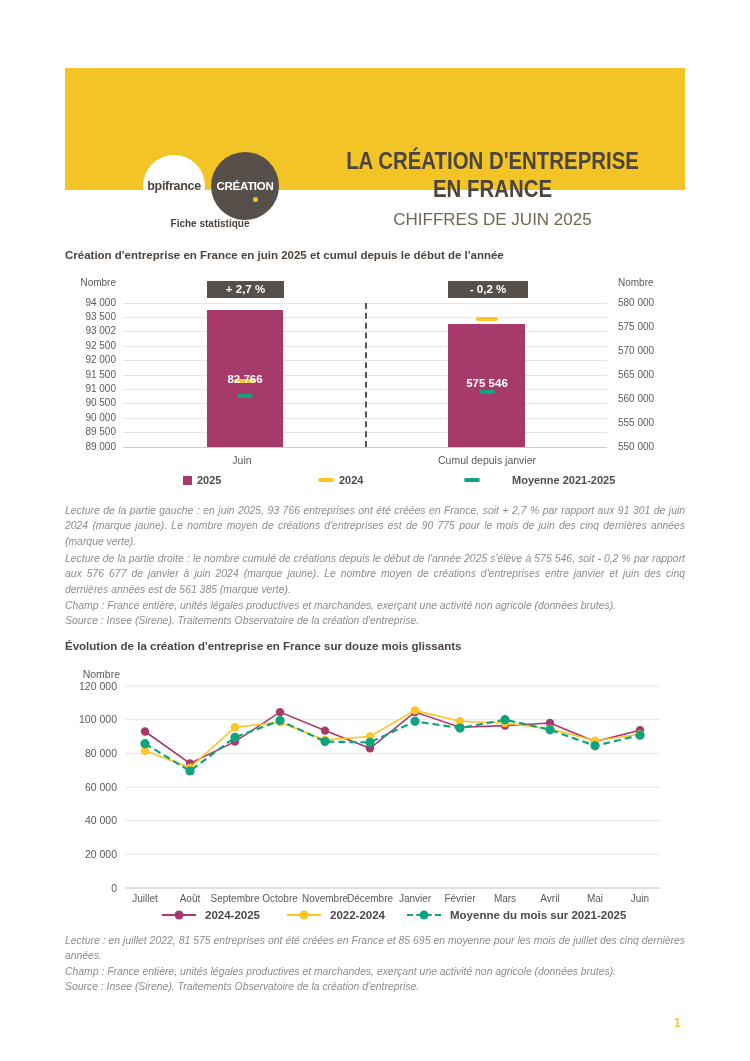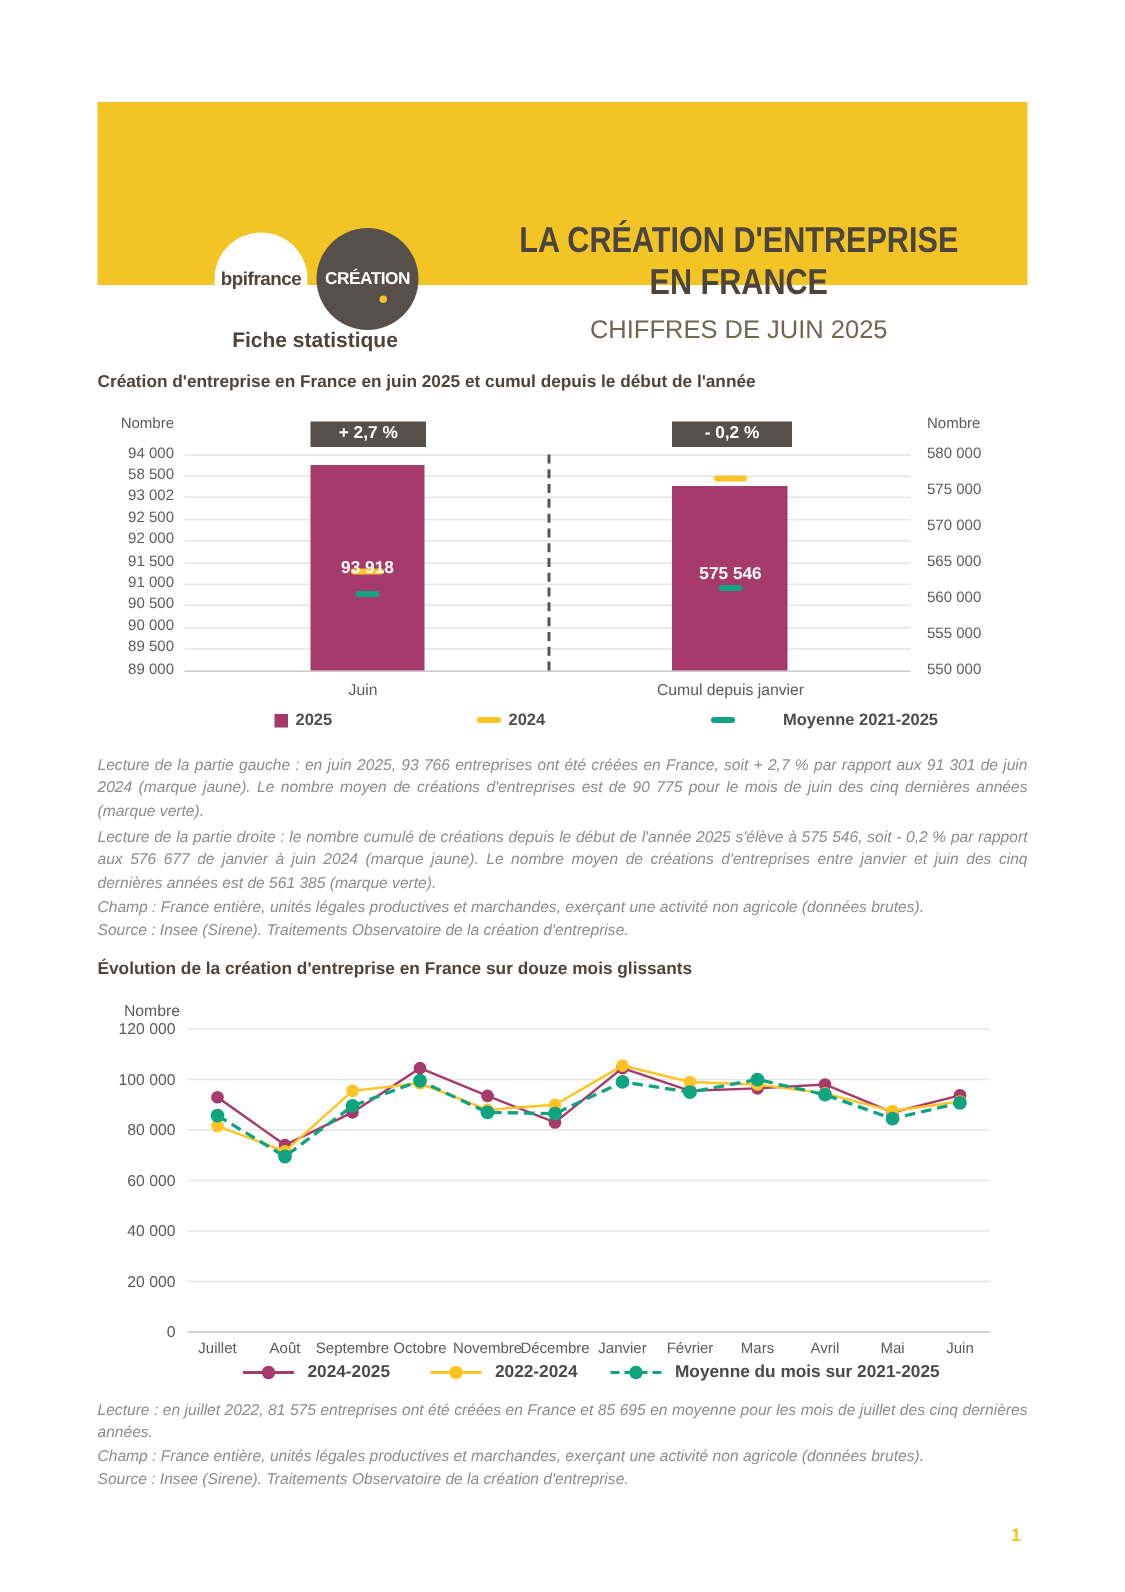--- a/index.html
+++ b/index.html
@@ -10,21 +10,21 @@
   
   .banner{position:absolute;left:65px;top:68px;width:620px;height:122px;}
   .logo-circle-white{position:absolute;left:78px;top:87px;width:62px;height:62px;border-radius:50%;
         background:#ffffff;display:flex;align-items:center;justify-content:center;
         font-weight:700;font-size:12.5px;letter-spacing:-0.3px;}
   .logo-circle-dark{position:absolute;left:146px;top:84px;width:68px;height:68px;border-radius:50%;
         color:#fff;display:flex;align-items:center;justify-content:center;
         font-weight:700;font-size:11.5px;letter-spacing:-0.3px;}
   .logo-dot{position:absolute;left:188px;top:129px;width:5px;height:5px;border-radius:50%;}
   .tagline{position:absolute;left:65px;top:150px;width:160px;text-align:center;
-        font-weight:700;font-size:14px;}
+        font-weight:700;font-size:10px;}
   .banner-titles{position:absolute;left:170px;top:79px;width:515px;text-align:center;}
   .title-line{font-weight:800;font-size:24px;line-height:28px;transform:scaleX(.85);transform-origin:50% 50%;}
   .subtitle{font-size:17px;line-height:26px;margin-top:4px;}
 
   
   .chart-title{position:absolute;left:65px;width:620px;font-weight:700;font-size:11.5px;}
   .axlabel{position:absolute;font-size:10px;color:#5a5a5a;}
   .badge{position:absolute;top:281px;height:17px;color:#fff;font-weight:700;font-size:11.5px;
         text-align:center;line-height:17px;}
   .xcat{position:absolute;top:454px;font-size:10.5px;color:#5a5a5a;text-align:center;}
@@ -84,21 +84,21 @@
   <div class="xcat" style="left:397px;width:180px;">Cumul depuis janvier</div>
 
   <div class="lg1" style="left:183px;">
     <span class="sq" style="background: rgb(166, 58, 106);"></span>
     <span>2025</span>
   </div>
   <div class="lg1" style="left:318px;">
     <span class="dashsw" style="background: rgb(255, 195, 36);"></span>
     <span>2024</span>
   </div>
-  <div class="lg1" style="left:474px;gap:32px;">
+  <div class="lg1" style="left:464px;gap:32px;">
     <span class="dashsw" style="background: rgb(15, 163, 127);"></span>
     <span>Moyenne 2021-2025</span>
   </div>
 
   <div class="note just" style="top:503px;">Lecture de la partie gauche : en juin 2025, 93 766 entreprises ont été créées en France, soit + 2,7 % par rapport aux 91 301 de juin 2024 (marque jaune). Le nombre moyen de créations d'entreprises est de 90 775 pour le mois de juin des cinq dernières années (marque verte).</div>
   <div class="note just" style="top:551px;">Lecture de la partie droite : le nombre cumulé de créations depuis le début de l'année 2025 s'élève à 575 546, soit - 0,2 % par rapport aux 576 677 de janvier à juin 2024 (marque jaune). Le nombre moyen de créations d'entreprises entre janvier et juin des cinq dernières années est de 561 385 (marque verte).</div>
   <div class="note" style="top:598px;">Champ : France entière, unités légales productives et marchandes, exerçant une activité non agricole (données brutes).</div>
   <div class="note" style="top:613px;">Source : Insee (Sirene). Traitements Observatoire de la création d'entreprise.</div>
 
   <div class="chart-title" style="top: 640px; color: rgb(76, 69, 63);">Évolution de la création d'entreprise en France sur douze mois glissants</div>
@@ -195,21 +195,21 @@
 
   <div class="note just" style="top:933px;">Lecture : en juillet 2022, 81 575 entreprises ont été créées en France et 85 695 en moyenne pour les mois de juillet des cinq dernières années.</div>
   <div class="note" style="top:964px;">Champ : France entière, unités légales productives et marchandes, exerçant une activité non agricole (données brutes).</div>
   <div class="note" style="top:979px;">Source : Insee (Sirene). Traitements Observatoire de la création d'entreprise.</div>
 
   <div class="pagenum" style="color: rgb(242, 196, 37);">1</div>
 
 <div style="position: absolute; left: 123px; top: 302.5px; width: 484px; height: 1px; background: rgb(230, 230, 230);"></div>
     <div style="position: absolute; left: 52px; top: 296.5px; width: 64px; text-align: right; font-size: 10px; color: rgb(90, 90, 90);">94 000</div>
     <div style="position: absolute; left: 123px; top: 316.9px; width: 484px; height: 1px; background: rgb(230, 230, 230);"></div>
-    <div style="position: absolute; left: 52px; top: 310.9px; width: 64px; text-align: right; font-size: 10px; color: rgb(90, 90, 90);">58 500</div>
+    <div style="position: absolute; left: 52px; top: 310.9px; width: 64px; text-align: right; font-size: 10px; color: rgb(90, 90, 90);">93 500</div>
     <div style="position: absolute; left: 123px; top: 331.3px; width: 484px; height: 1px; background: rgb(230, 230, 230);"></div>
     <div style="position: absolute; left: 52px; top: 325.3px; width: 64px; text-align: right; font-size: 10px; color: rgb(90, 90, 90);">93 002</div>
     <div style="position: absolute; left: 123px; top: 345.7px; width: 484px; height: 1px; background: rgb(230, 230, 230);"></div>
     <div style="position: absolute; left: 52px; top: 339.7px; width: 64px; text-align: right; font-size: 10px; color: rgb(90, 90, 90);">92 500</div>
     <div style="position: absolute; left: 123px; top: 360.1px; width: 484px; height: 1px; background: rgb(230, 230, 230);"></div>
     <div style="position: absolute; left: 52px; top: 354.1px; width: 64px; text-align: right; font-size: 10px; color: rgb(90, 90, 90);">92 000</div>
     <div style="position: absolute; left: 123px; top: 374.5px; width: 484px; height: 1px; background: rgb(230, 230, 230);"></div>
     <div style="position: absolute; left: 52px; top: 368.5px; width: 64px; text-align: right; font-size: 10px; color: rgb(90, 90, 90);">91 500</div>
     <div style="position: absolute; left: 123px; top: 388.9px; width: 484px; height: 1px; background: rgb(230, 230, 230);"></div>
     <div style="position: absolute; left: 52px; top: 382.9px; width: 64px; text-align: right; font-size: 10px; color: rgb(90, 90, 90);">91 000</div>
@@ -225,18 +225,18 @@
     <div style="position: absolute; left: 618px; top: 320.5px; width: 64px; font-size: 10px; color: rgb(90, 90, 90);">575 000</div>
     <div style="position: absolute; left: 618px; top: 344.5px; width: 64px; font-size: 10px; color: rgb(90, 90, 90);">570 000</div>
     <div style="position: absolute; left: 618px; top: 368.5px; width: 64px; font-size: 10px; color: rgb(90, 90, 90);">565 000</div>
     <div style="position: absolute; left: 618px; top: 392.5px; width: 64px; font-size: 10px; color: rgb(90, 90, 90);">560 000</div>
     <div style="position: absolute; left: 618px; top: 416.5px; width: 64px; font-size: 10px; color: rgb(90, 90, 90);">555 000</div>
     <div style="position: absolute; left: 618px; top: 440.5px; width: 64px; font-size: 10px; color: rgb(90, 90, 90);">550 000</div>
     <div style="position: absolute; left: 365px; top: 303px; height: 144px; width: 0px; border-left: 2px dashed rgb(85, 85, 85);"></div>
     <div style="position: absolute; left: 207px; top: 309.739px; width: 76px; height: 137.261px; background: rgb(166, 58, 106);"></div>
     <div style="position: absolute; left: 234px; top: 378.731px; width: 22px; height: 4px; background: rgb(255, 195, 36); border-radius: 2px;"></div>
     <div style="position: absolute; left: 237px; top: 393.88px; width: 16px; height: 4px; background: rgb(15, 163, 127); border-radius: 2px;"></div>
-    <div style="position: absolute; left: 200px; top: 372.731px; width: 90px; text-align: center; font-size: 11.5px; font-weight: 700; color: rgb(255, 255, 255);">93 918</div>
+    <div style="position: absolute; left: 200px; top: 372.731px; width: 90px; text-align: center; font-size: 11.5px; font-weight: 700; color: rgb(255, 255, 255);">82 766</div>
     <div style="position: absolute; left: 448px; top: 324.379px; width: 77px; height: 122.621px; background: rgb(166, 58, 106);"></div>
     <div style="position: absolute; left: 476px; top: 316.95px; width: 22px; height: 4px; background: rgb(255, 195, 36); border-radius: 2px;"></div>
     <div style="position: absolute; left: 479px; top: 390.352px; width: 16px; height: 4px; background: rgb(15, 163, 127); border-radius: 2px;"></div>
     <div style="position: absolute; left: 442px; top: 377.352px; width: 90px; text-align: center; font-size: 11.5px; font-weight: 700; color: rgb(255, 255, 255);">575 546</div>
   </div>
 
 </body></html>

